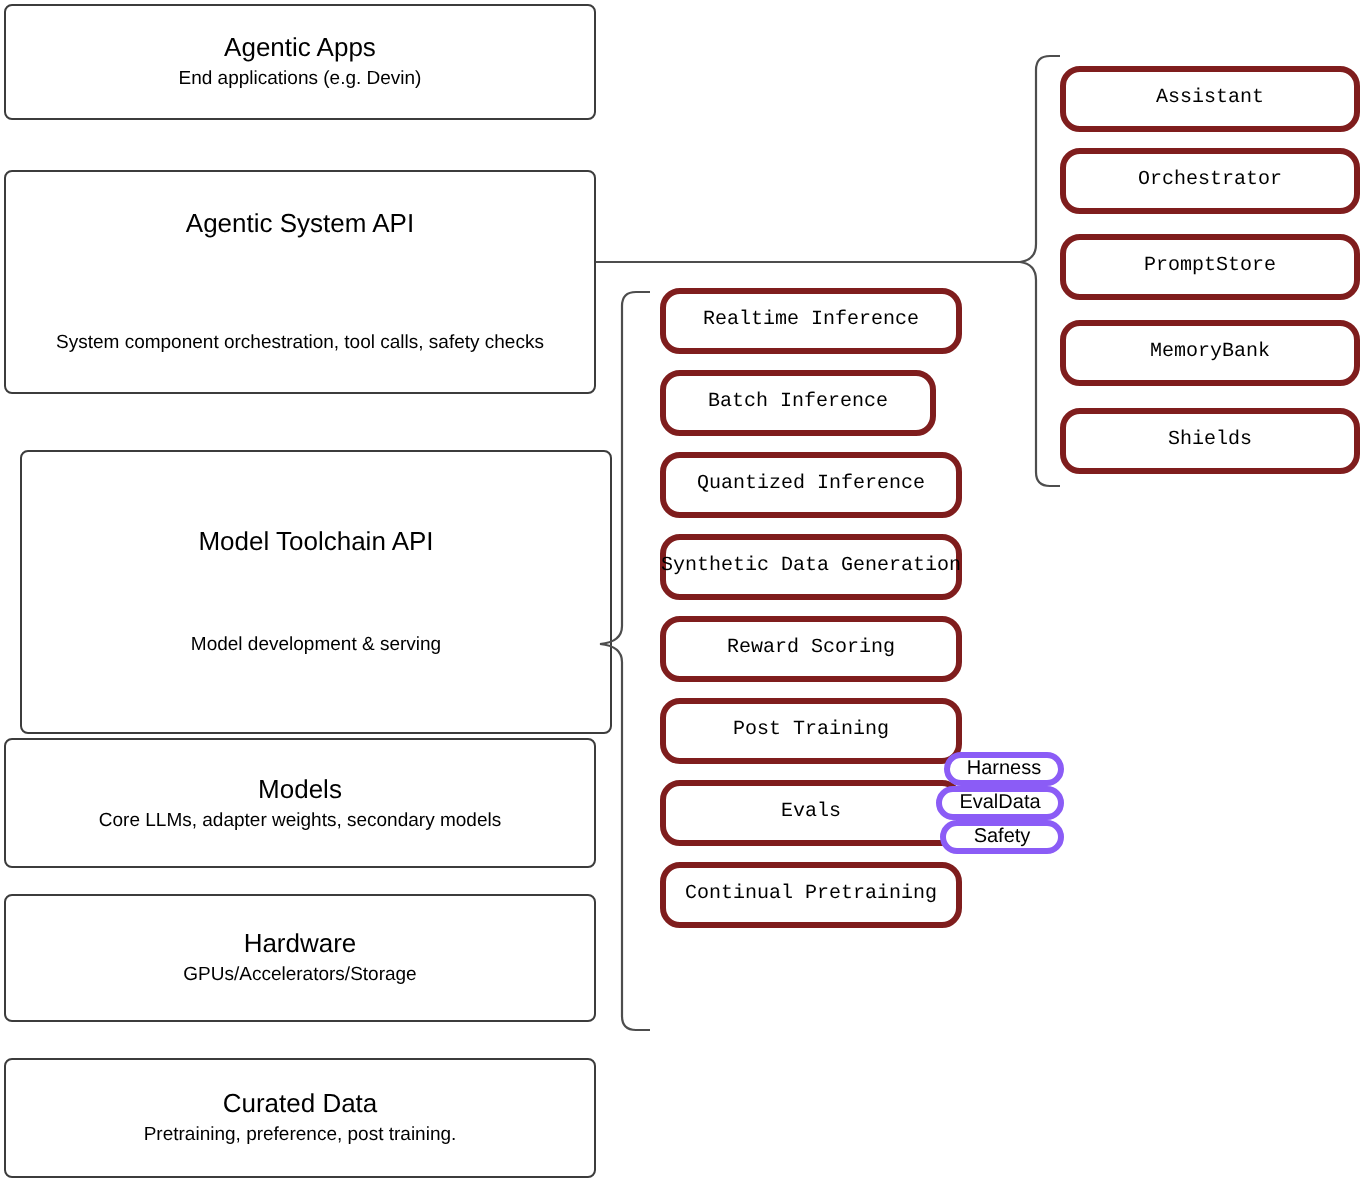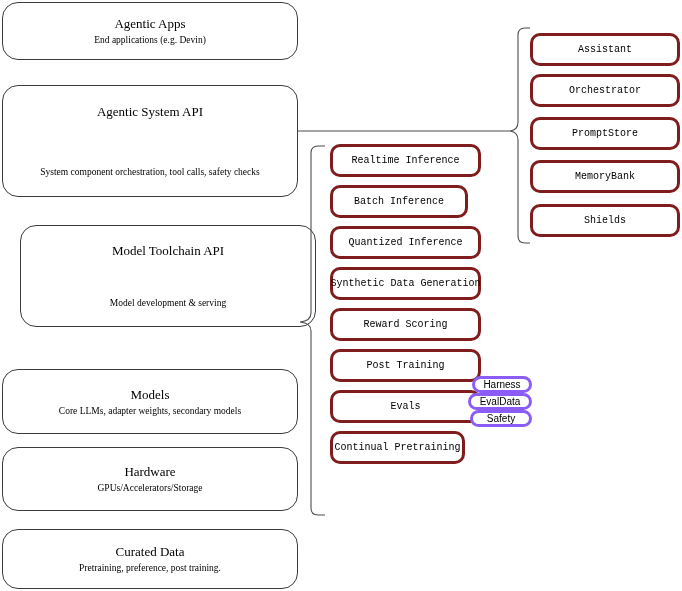--- a/index.html
+++ b/index.html
@@ -18,27 +18,26 @@
     position: relative;
     width: 682px;
     height: 591px;
   }
 
   
   .stack-box {
     position: absolute;
     box-sizing: border-box;
     border: 1px solid #3c3c3c;
-    border-radius: 16px;
+    border-radius: 4px;
     background: #ffffff;
     display: flex;
     flex-direction: column;
     align-items: center;
     justify-content: center;
-    font-family: Liberation Serif, serif;
   }
   .stack-title {
     font-size: 13px;
     line-height: 17px;
     color: #000;
     text-align: center;
     white-space: nowrap;
   }
   .stack-sub {
     font-size: 9.5px;
@@ -114,21 +113,21 @@
   <div class="stack-box" id="layer-0" style="left: 2px; top: 2px; width: 296px; height: 58px;">
     <div class="stack-title">Agentic Apps</div>
     <div class="stack-sub">End applications (e.g. Devin)</div>
   </div>
 
   <div class="stack-box" id="layer-1" style="left: 2px; top: 85px; width: 296px; height: 112px; gap: 44px;">
     <div class="stack-title">Agentic System API</div>
     <div class="stack-sub">System component orchestration, tool calls, safety checks</div>
   </div>
 
-  <div class="stack-box" id="layer-2" style="left: 20px; top: 225px; width: 296px; height: 102px; gap: 36px;">
+  <div class="stack-box" id="layer-2" style="left: 10px; top: 225px; width: 296px; height: 142px; gap: 36px;">
     <div class="stack-title">Model Toolchain API</div>
     <div class="stack-sub">Model development &amp; serving</div>
   </div>
 
   <div class="stack-box" id="layer-4" style="left: 2px; top: 447px; width: 296px; height: 64px;">
     <div class="stack-title">Hardware</div>
     <div class="stack-sub">GPUs/Accelerators/Storage</div>
   </div>
 
   <div class="stack-box" id="layer-3" style="left: 2px; top: 369px; width: 296px; height: 65px;">
@@ -141,21 +140,21 @@
     <div class="stack-sub">Pretraining, preference, post training.</div>
   </div>
 
   <div class="item-box" id="tool-0" style="left: 330px; top: 144px; width: 151px; height: 33px;">Realtime Inference</div>
   <div class="item-box" id="tool-1" style="left: 330px; top: 185px; width: 138px; height: 33px;">Batch Inference</div>
   <div class="item-box" id="tool-2" style="left: 330px; top: 226px; width: 151px; height: 33px;">Quantized Inference</div>
   <div class="item-box" id="tool-3" style="left: 330px; top: 267px; width: 151px; height: 33px; text-align: center;">Synthetic Data Generation</div>
   <div class="item-box" id="tool-4" style="left: 330px; top: 308px; width: 151px; height: 33px;">Reward Scoring</div>
   <div class="item-box" id="tool-5" style="left: 330px; top: 349px; width: 151px; height: 33px;">Post Training</div>
   <div class="item-box" id="tool-6" style="left: 330px; top: 390px; width: 151px; height: 33px;">Evals</div>
-  <div class="item-box" id="tool-7" style="left: 330px; top: 431px; width: 135px; height: 33px;">Continual Pretraining</div>
+  <div class="item-box" id="tool-7" style="left: 330px; top: 431px; width: 151px; height: 33px;">Continual Pretraining</div>
 
   <div class="tag-pill" id="tag-0" style="left: 472px; top: 376px; width: 60px; height: 17px;">Harness</div>
   <div class="tag-pill" id="tag-1" style="left: 468px; top: 393px; width: 64px; height: 17px;">EvalData</div>
   <div class="tag-pill" id="tag-2" style="left: 470px; top: 410px; width: 62px; height: 17px;">Safety</div>
 
   <div class="item-box" id="sys-0" style="left: 530px; top: 33px; width: 150px; height: 33px;">Assistant</div>
   <div class="item-box" id="sys-1" style="left: 530px; top: 74px; width: 150px; height: 33px;">Orchestrator</div>
   <div class="item-box" id="sys-2" style="left: 530px; top: 117px; width: 150px; height: 33px;">PromptStore</div>
   <div class="item-box" id="sys-3" style="left: 530px; top: 160px; width: 150px; height: 33px;">MemoryBank</div>
   <div class="item-box" id="sys-4" style="left: 530px; top: 204px; width: 150px; height: 33px;">Shields</div>

